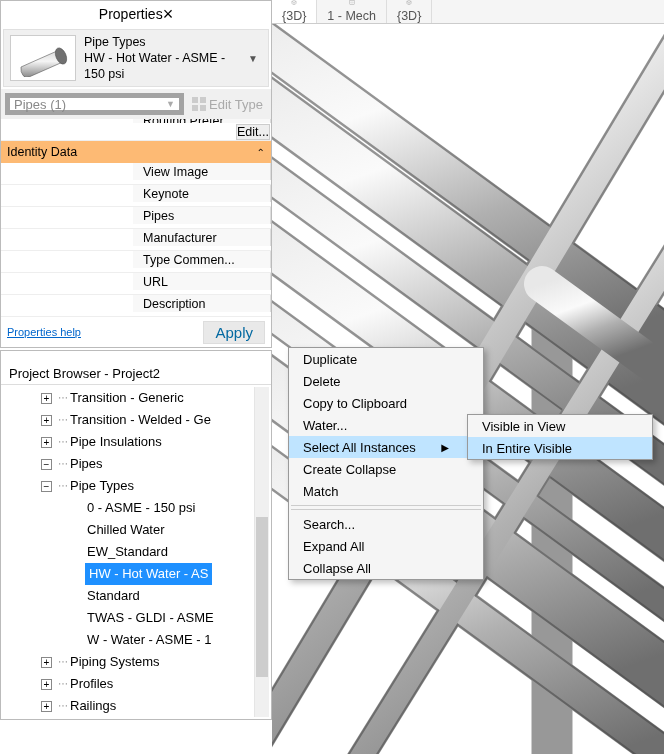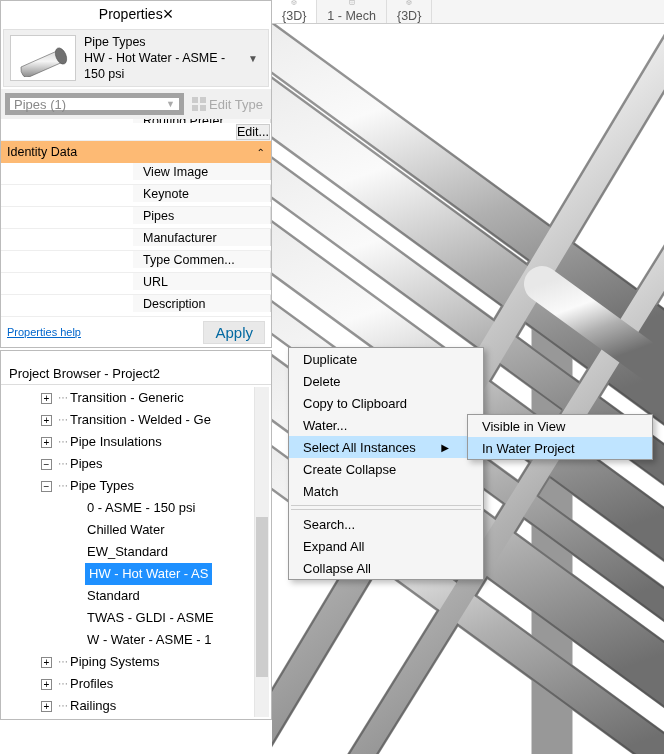--- a/index.html
+++ b/index.html
@@ -351,15 +351,15 @@
   <div class="ctx-item">
       <span>Collapse All</span>
     </div>
 </div>
 
 <div class="ctx-menu ctx-sub">
   <div class="ctx-item">
       <span>Visible in View</span>
     </div>
   <div class="ctx-item hl">
-      <span>In Water Project</span>
+      <span>In Entire Visible</span>
     </div>
 </div>
 
 </body></html>

